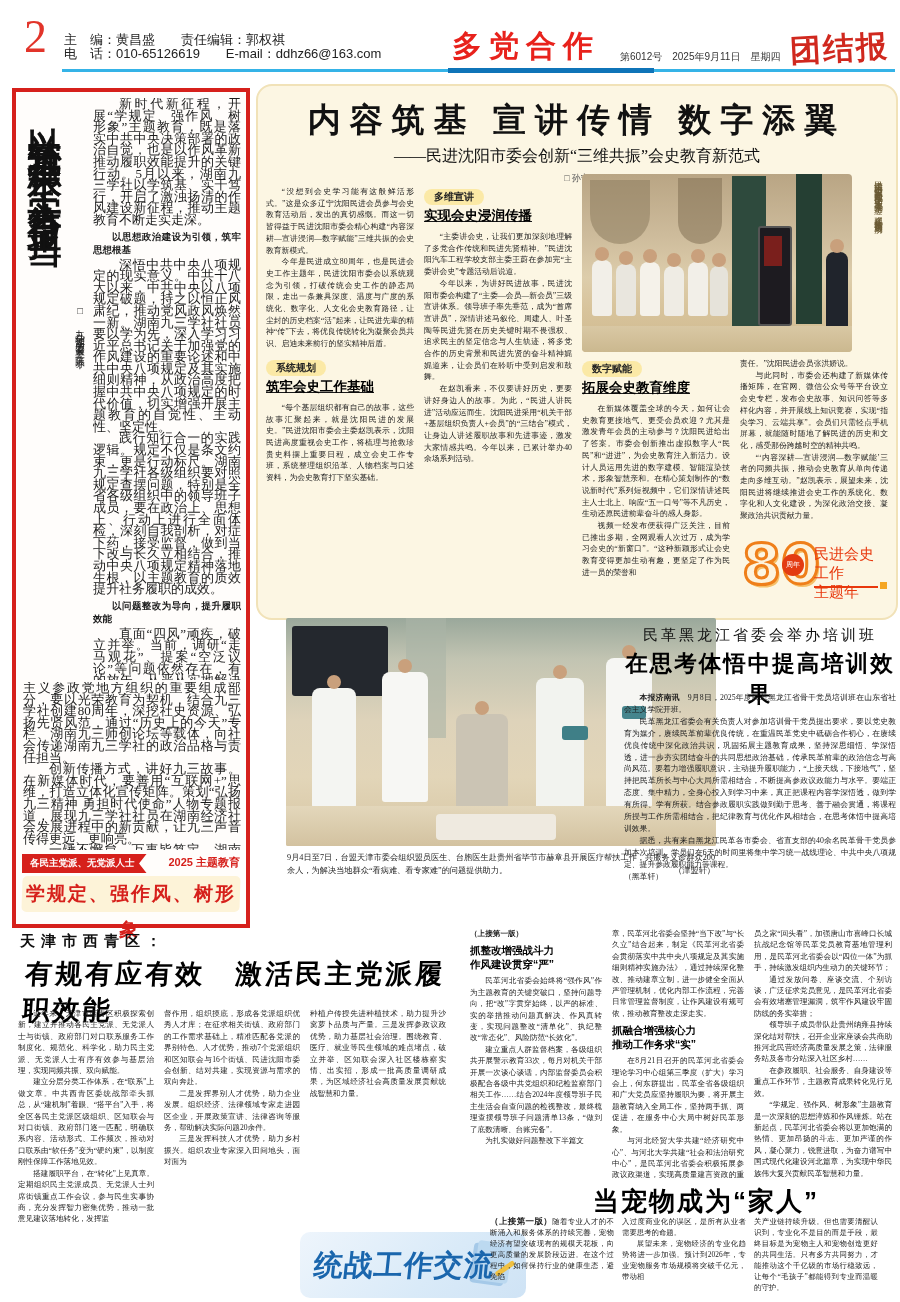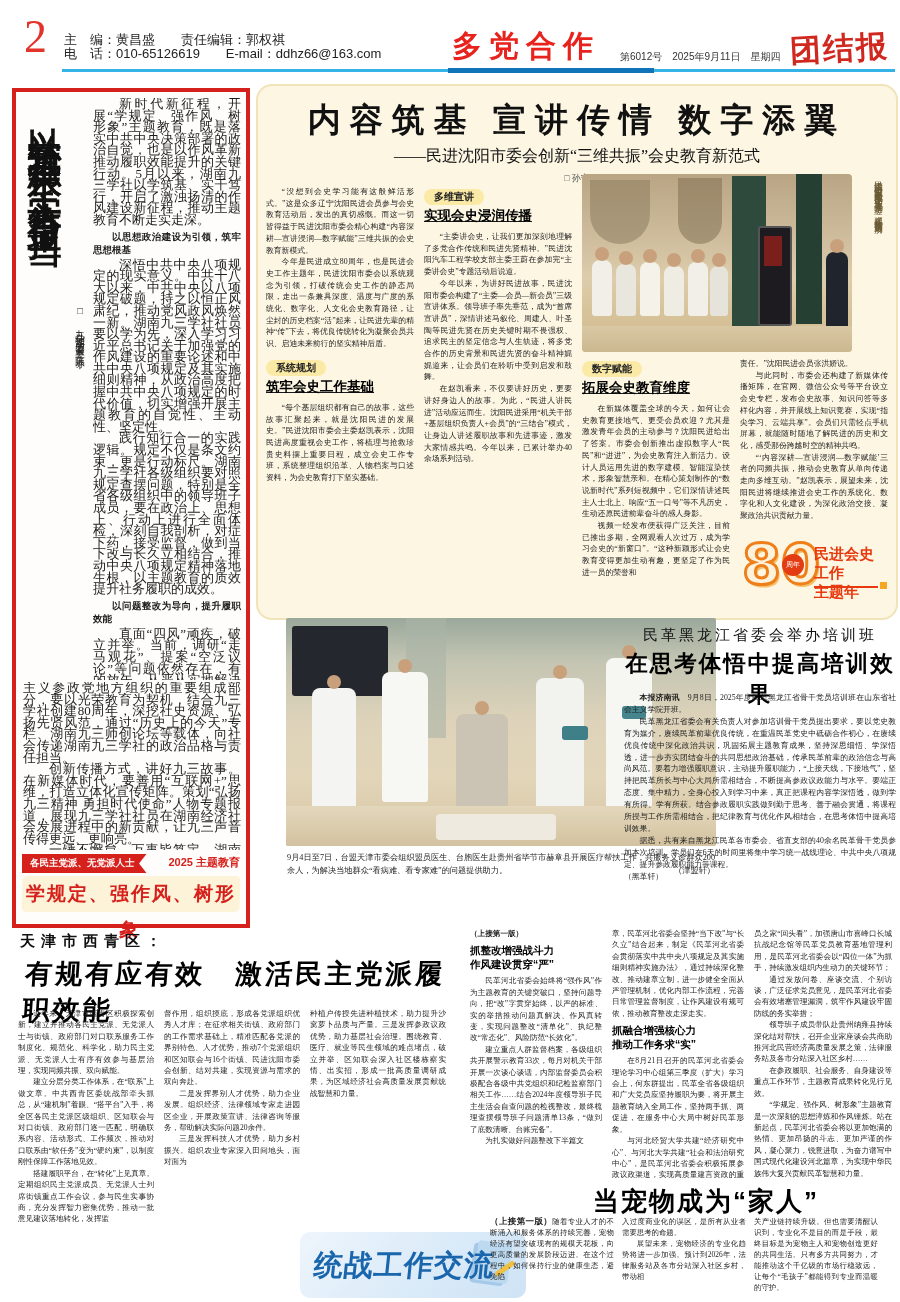--- a/index.html
+++ b/index.html
@@ -54,21 +54,21 @@
   .photo1{position:absolute;left:324px;top:88px;width:270px;height:178px;border-radius:4px;overflow:hidden;
           background:linear-gradient(180deg,#b9a584 0%,#cdbb9b 34%,#ddcdab 58%,#d8c49c 75%,#cfb98e 100%);}
   .vcaption{position:absolute;left:598px;top:88px;width:30px;height:178px;writing-mode:vertical-rl;
             font-size:8.5px;line-height:14px;color:#6a5a33;letter-spacing:1px;}
   .badge80{position:absolute;left:482px;top:444px;width:148px;height:76px;}
   .b80-num{position:absolute;left:2px;top:2px;font-size:56px;line-height:64px;font-weight:800;
            font-family:"DejaVu Sans",sans-serif;color:#fdf3dc;-webkit-text-stroke:3px #ef7f1a;
            text-shadow:2px 3px 0 #f5c06a;}
   .b80-seal{position:absolute;left:42px;top:24px;width:22px;height:22px;border-radius:50%;background:#e33b12;
             color:#fff;font-size:7px;line-height:22px;text-align:center;font-family:"Liberation Sans",sans-serif;}
-  .b80-text{position:absolute;left:74px;top:14px;font-size:15px;line-height:19px;font-weight:700;color:#e8380d;
+  .b80-text{position:absolute;left:74px;top:14px;font-size:15px;line-height:19px;font-weight:400;color:#e8380d;
             font-family:"Liberation Sans",sans-serif;}
   .b80-line{position:absolute;left:74px;top:56px;width:64px;height:2px;background:#e8380d;}
   .b80-sq{position:absolute;left:140px;top:52px;width:7px;height:7px;background:#f5a623;}
   
   .photo2{left:286px;top:618px;width:430px;height:228px;overflow:hidden;border-radius:2px;
           background:linear-gradient(180deg,#9aa89b 0%,#c2c4b2 18%,#ded3ba 45%,#e2d5b8 70%,#d6c5a2 100%);}
   .pseg{position:absolute;}
   .person{position:absolute;border-radius:8px 8px 3px 3px;}
   .person::before{content:'';position:absolute;top:-13px;left:50%;margin-left:-7px;width:14px;height:14px;
                   border-radius:50%;background:#c9a07c;}
@@ -297,19 +297,19 @@
     <div class="bex-pencil"></div>
     <div class="bex-text">统战工作交流</div>
   </div>
 
   <div class="abs pet-headline">当宠物成为“家人”</div>
   <div class="petcol" style="left:490px;top:1216px;width:124px;height:84px;">
     <p class="cont"><span class="contnote">（上接第一版）</span><span>随着专业人才的不断涌入和服务体系的持续完善，宠物经济有望突破现有的规模天花板，向更高质量的发展阶段迈进。在这个过程中，如何保持行业的健康生态，避免陷</span></p>
   </div>
   <div class="petcol" style="left:622px;top:1216px;width:124px;height:84px;">
     <p class="cont">入过度商业化的误区，是所有从业者需要思考的命题。</p>
-    <p>展望未来，宠物经济的专业化趋势将进一步加强。预计到2026年，法律服务站及各市分站深入社区乡村，带动相</p>
+    <p>展望未来，宠物经济的专业化趋势将进一步加强。预计到2026年，专业宠物服务市场规模将突破千亿元，带动相</p>
   </div>
   <div class="petcol" style="left:754px;top:1216px;width:124px;height:84px;">
     <p class="cont">关产业链持续升级。但也需要清醒认识到，专业化不是目的而是手段，最终目标是为宠物主人和宠物创造更好的共同生活。只有多方共同努力，才能推动这个千亿级的市场行稳致远，让每个“毛孩子”都能得到专业而温暖的守护。</p>
   </div>
 
 </div>
 
 </body></html>

